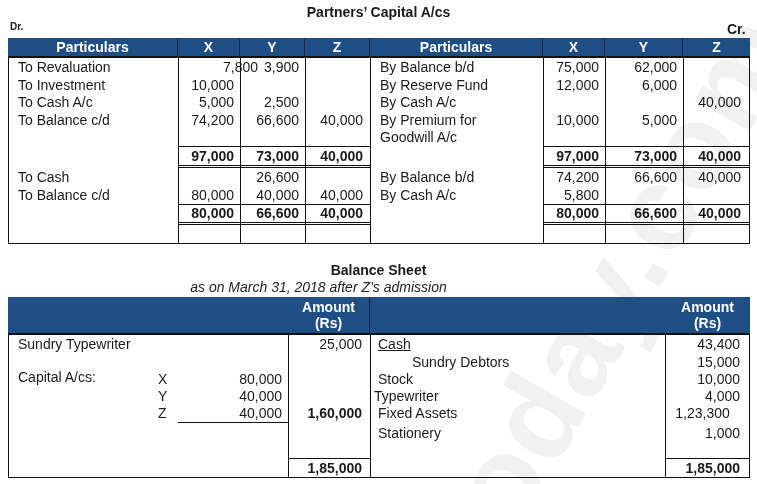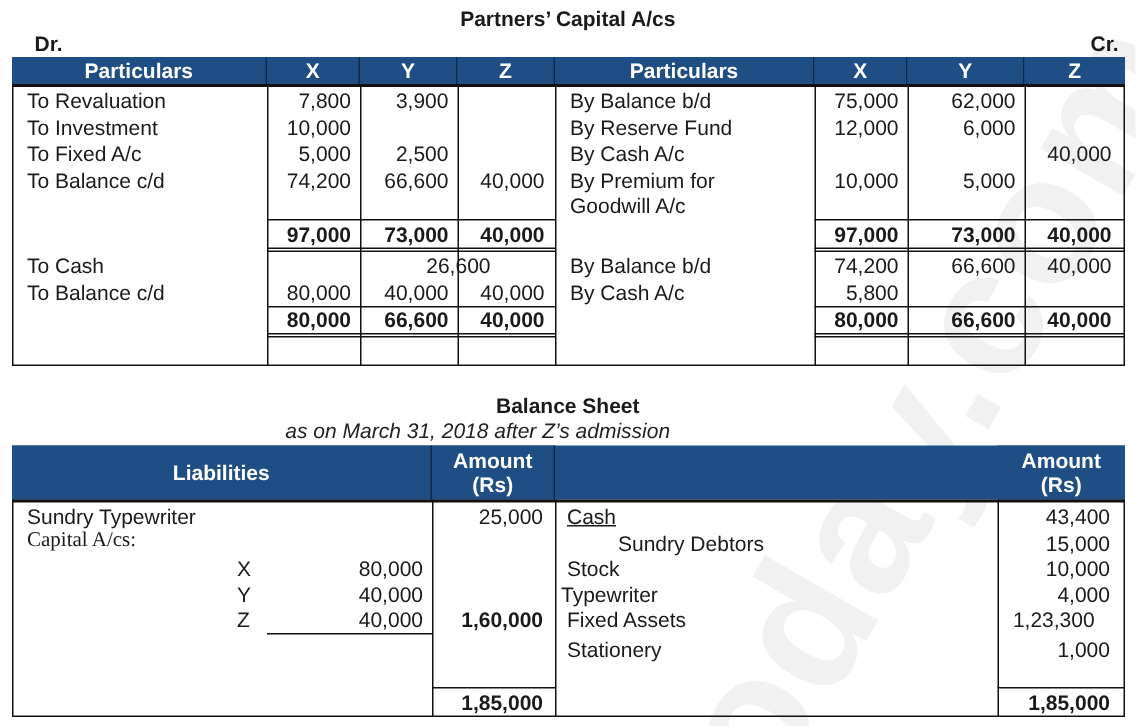--- a/index.html
+++ b/index.html
@@ -17,21 +17,21 @@
   .b { font-weight:bold; }
   .wm { color:#e6e6e6; font-size:120px; font-weight:bold; transform:rotate(-60deg);
         transform-origin:left top; opacity:0.55; letter-spacing:2px; pointer-events:none; }
 </style>
 </head>
 <body>
 
 <div class="abs wm" style="left:420px; top:480px;">oday.com</div>
 
 <div class="abs title" style="left:0; width:757px; top:4px;">Partners’ Capital A/cs</div>
-<div class="abs b" style="left:10px; top:21px; font-size:14px;margin-left:13px;">Dr.</div>
+<div class="abs b" style="left:10px; top:21px; font-size:10px;">Dr.</div>
 <div class="abs b" style="left:727px; top:21px; font-size:14px;">Cr.</div>
 
 <div class="abs" style="left:8px; top:38px; width:742px; height:18px; background:#1f4e84;">
   <div class="abs hdr" style="left:0; width:170px; height:18px; line-height:18px;">Particulars</div>
   <div class="abs hdr" style="left:170px; width:62px; height:18px; line-height:18px;">X</div>
   <div class="abs hdr" style="left:232px; width:65px; height:18px; line-height:18px;">Y</div>
   <div class="abs hdr" style="left:297px; width:65px; height:18px; line-height:18px;">Z</div>
   <div class="abs hdr" style="left:362px; width:173px; height:18px; line-height:18px;">Particulars</div>
   <div class="abs hdr" style="left:535px; width:62px; height:18px; line-height:18px;">X</div>
   <div class="abs hdr" style="left:597px; width:78px; height:18px; line-height:18px;">Y</div>
@@ -58,28 +58,28 @@
 <div class="abs hline" style="left:543px; top:167px; width:207px;"></div>
 
 <div class="abs hline" style="left:178px; top:204px; width:192px;"></div>
 <div class="abs hline" style="left:543px; top:204px; width:207px;"></div>
 <div class="abs hline" style="left:178px; top:222px; width:192px;"></div>
 <div class="abs hline" style="left:178px; top:224px; width:192px;"></div>
 <div class="abs hline" style="left:543px; top:222px; width:207px;"></div>
 <div class="abs hline" style="left:543px; top:224px; width:207px;"></div>
 
 <div class="abs cell" style="left:18px; top:58px;">To Revaluation</div>
-<div class="abs cell r" style="left:178px; width:56px; top:58px;">7,800</div>
+<div class="abs cell r" style="left:178px; width:56px; top:58px;padding-left:24px;">7,800</div>
 <div class="abs cell r" style="left:240px; width:59px; top:58px;">3,900</div>
 <div class="abs cell r" style="left:305px; width:58px; top:58px;"></div>
 
 <div class="abs cell" style="left:18px; top:76px;">To Investment</div>
 <div class="abs cell r" style="left:178px; width:56px; top:76px;">10,000</div>
 
-<div class="abs cell" style="left:18px; top:93px;">To Fixed A/c</div>
+<div class="abs cell" style="left:18px; top:93px;">To Cash A/c</div>
 <div class="abs cell r" style="left:178px; width:56px; top:93px;">5,000</div>
 <div class="abs cell r" style="left:240px; width:59px; top:93px;">2,500</div>
 
 <div class="abs cell" style="left:18px; top:111px;">To Balance c/d</div>
 <div class="abs cell r" style="left:178px; width:56px; top:111px;">74,200</div>
 <div class="abs cell r" style="left:240px; width:59px; top:111px;">66,600</div>
 <div class="abs cell r" style="left:305px; width:58px; top:111px;">40,000</div>
 
 <div class="abs cell" style="left:380px; top:58px;">By Balance b/d</div>
 <div class="abs cell r" style="left:543px; width:56px; top:58px;">75,000</div>
@@ -98,21 +98,21 @@
 <div class="abs cell r" style="left:605px; width:72px; top:111px;">5,000</div>
 
 <div class="abs cell r b" style="left:178px; width:56px; top:147px;">97,000</div>
 <div class="abs cell r b" style="left:240px; width:59px; top:147px;">73,000</div>
 <div class="abs cell r b" style="left:305px; width:58px; top:147px;">40,000</div>
 <div class="abs cell r b" style="left:543px; width:56px; top:147px;">97,000</div>
 <div class="abs cell r b" style="left:605px; width:72px; top:147px;">73,000</div>
 <div class="abs cell r b" style="left:683px; width:58px; top:147px;">40,000</div>
 
 <div class="abs cell" style="left:18px; top:168px;">To Cash</div>
-<div class="abs cell r" style="left:240px; width:59px; top:168px;margin-left:28px;">26,600</div>
+<div class="abs cell r" style="left:240px; width:59px; top:168px;">26,600</div>
 
 <div class="abs cell" style="left:18px; top:186px;">To Balance c/d</div>
 <div class="abs cell r" style="left:178px; width:56px; top:186px;">80,000</div>
 <div class="abs cell r" style="left:240px; width:59px; top:186px;">40,000</div>
 <div class="abs cell r" style="left:305px; width:58px; top:186px;">40,000</div>
 
 <div class="abs cell" style="left:380px; top:168px;">By Balance b/d</div>
 <div class="abs cell r" style="left:543px; width:56px; top:168px;">74,200</div>
 <div class="abs cell r" style="left:605px; width:72px; top:168px;">66,600</div>
 <div class="abs cell r" style="left:683px; width:58px; top:168px;">40,000</div>
@@ -124,21 +124,20 @@
 <div class="abs cell r b" style="left:240px; width:59px; top:204px;">66,600</div>
 <div class="abs cell r b" style="left:305px; width:58px; top:204px;">40,000</div>
 <div class="abs cell r b" style="left:543px; width:56px; top:204px;">80,000</div>
 <div class="abs cell r b" style="left:605px; width:72px; top:204px;">66,600</div>
 <div class="abs cell r b" style="left:683px; width:58px; top:204px;">40,000</div>
 
 <div class="abs title" style="left:0; width:757px; top:262px;">Balance Sheet</div>
 <div class="abs sub" style="left:0; width:637px; top:279px;">as on March 31, 2018 after Z’s admission</div>
 
 <div class="abs" style="left:8px; top:297px; width:742px; height:36px; background:#1f4e84;">
-  <div class="abs hdr" style="left:0; width:280px; height:36px; line-height:36px;">Liabilities</div>
   <div class="abs hdr" style="left:280px; width:82px; height:36px; line-height:16px; padding-top:2px;">
     <div>Amount</div>
     <div>(Rs)</div>
   </div>
   <div class="abs hdr" style="left:657px; width:85px; height:36px; line-height:16px; padding-top:2px; border-right:none;">
     <div>Amount</div>
     <div>(Rs)</div>
   </div>
 </div>
 <div class="abs hline" style="left:8px; top:333px; width:742px; height:2px;"></div>
@@ -148,21 +147,21 @@
 <div class="abs vline" style="left:288px; top:333px; height:145px;"></div>
 <div class="abs vline" style="left:370px; top:333px; height:145px;"></div>
 <div class="abs vline" style="left:665px; top:333px; height:145px;"></div>
 <div class="abs hline" style="left:8px; top:477px; width:742px;"></div>
 <div class="abs hline" style="left:288px; top:458px; width:82px;"></div>
 <div class="abs hline" style="left:665px; top:458px; width:85px;"></div>
 <div class="abs hline" style="left:178px; top:422px; width:110px;"></div>
 
 <div class="abs cell" style="left:18px; top:335px;">Sundry Typewriter</div>
 <div class="abs cell r" style="left:288px; width:74px; top:335px;">25,000</div>
-<div class="abs cell" style="left:18px; top:352px;font-family:Liberation Serif, serif;">Capital A/cs:</div>
+<div class="abs cell" style="left:18px; top:368px;">Capital A/cs:</div>
 
 <div class="abs cell" style="left:158px; top:370px;">X</div>
 <div class="abs cell r" style="left:200px; width:82px; top:370px;">80,000</div>
 <div class="abs cell" style="left:158px; top:387px;">Y</div>
 <div class="abs cell r" style="left:200px; width:82px; top:387px;">40,000</div>
 <div class="abs cell" style="left:158px; top:404px;">Z</div>
 <div class="abs cell r" style="left:200px; width:82px; top:404px;">40,000</div>
 <div class="abs cell r" style="left:288px; width:74px; top:404px;font-weight:bold;">1,60,000</div>
 <div class="abs cell r b" style="left:288px; width:74px; top:459px;">1,85,000</div>
 

